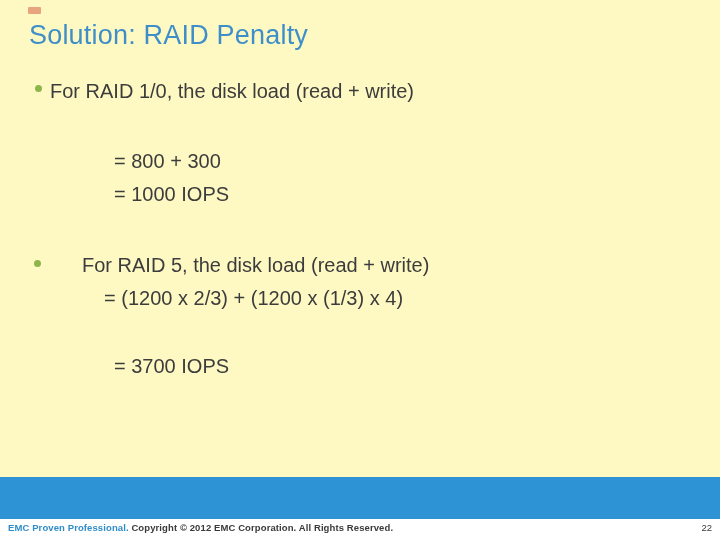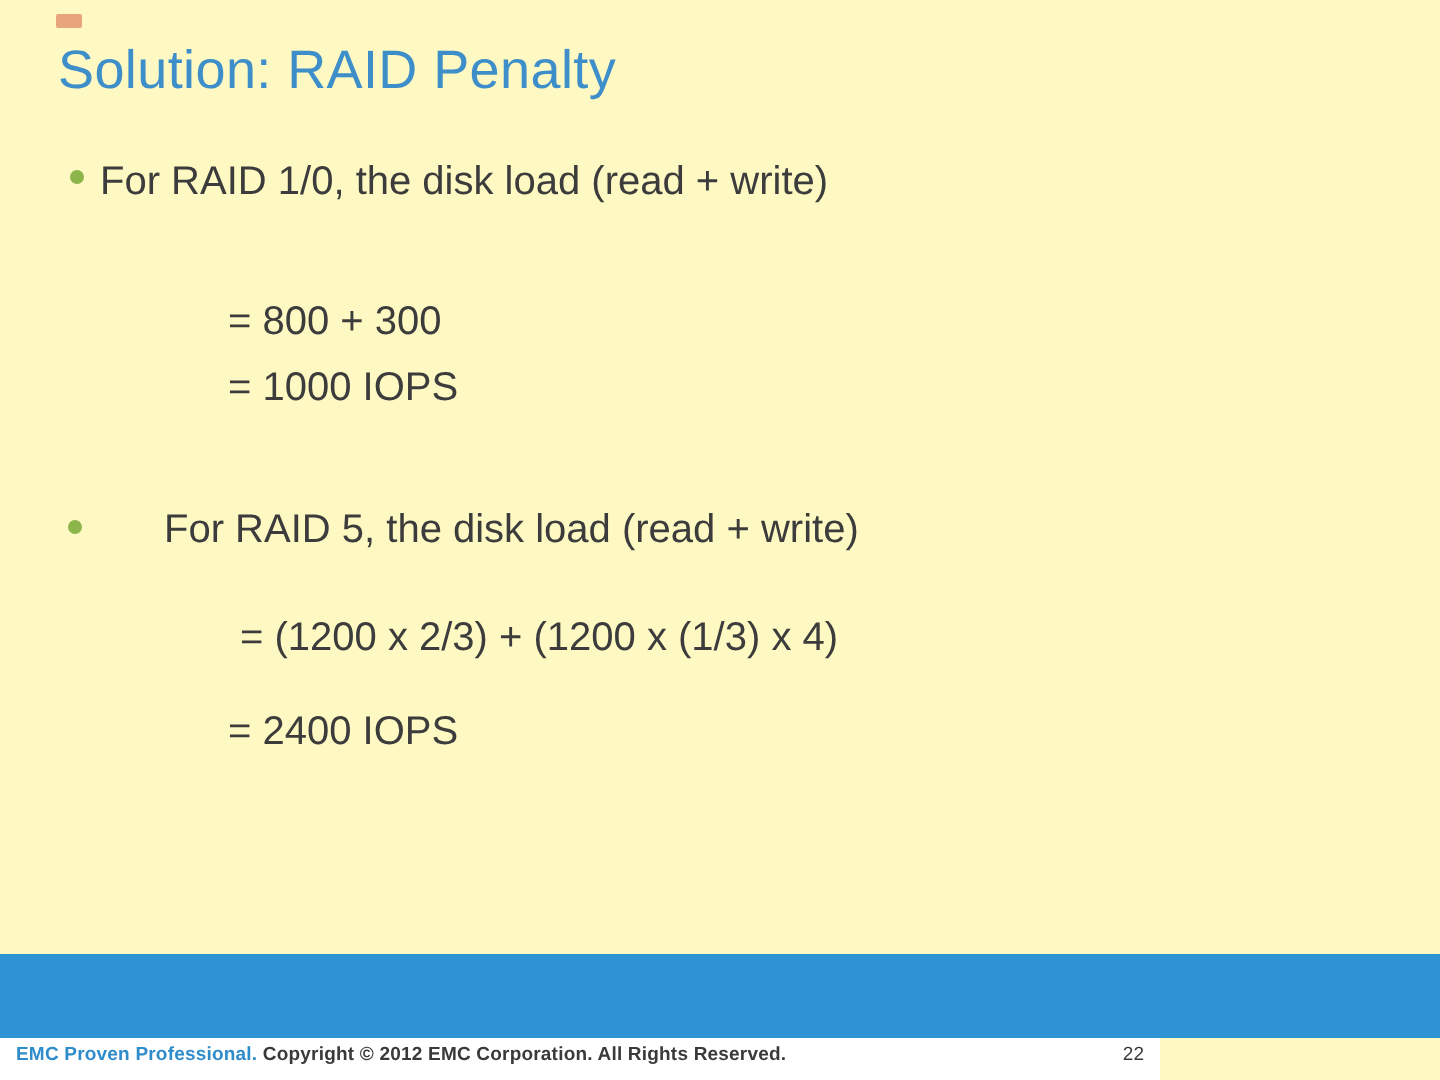--- a/index.html
+++ b/index.html
@@ -30,29 +30,29 @@
     position:absolute;margin:0;white-space:nowrap;
     font-size:20px;line-height:24px;font-weight:400;
     color:var(--body_text,#3C3C3C);
     text-align:right;
   }
   .b1-heading{left:50px;top:79px;}
   .b1-l1{left:114px;top:116px;}
   .b1-l2{left:114px;top:149px;}
   .b1-l3{left:114px;top:182px;}
   .b2-heading{left:50px;top:253px;margin-left:32px;}
-  .b2-l1{left:120px;top:286px;margin-top:21px;}
+  .b2-l1{left:104px;top:286px;}
   .b2-l2{left:114px;top:321px;}
   .b2-l3{left:114px;top:354px;}
   .bottom-bar{
     position:absolute;left:0;top:477px;width:720px;height:42px;
     background:var(--bar_blue,#2E93D5);
   }
   .footer-strip{
-    position:absolute;left:0;top:519px;width:580px;height:21px;
+    position:absolute;left:0;top:519px;width:720px;height:21px;
     background:#ffffff;
   }
   .footer-text{
     position:absolute;left:8px;top:3px;margin:0;white-space:nowrap;
     font-size:9.5px;font-weight:700;letter-spacing:0.1px;
     color:var(--footer_text,#3A3A3A);
   }
   .footer-brand{color:var(--footer_brand_blue,#2F8CCB);}
   .page-number{
     position:absolute;right:8px;top:3px;margin:0;
@@ -70,21 +70,21 @@
   <h1 class="title">Solution: RAID Penalty</h1>
 
   <span class="bullet-dot dot1"></span>
   <p class="body-line b1-heading">For RAID 1/0, the disk load (read + write)</p>
   <p class="body-line b1-l2">= 800 + 300</p>
   <p class="body-line b1-l3">= 1000 IOPS</p>
 
   <span class="bullet-dot dot2"></span>
   <p class="body-line b2-heading">For RAID 5, the disk load (read + write)</p>
   <p class="body-line b2-l1">= (1200 x 2/3) + (1200 x (1/3) x 4)</p>
-  <p class="body-line b2-l3">= 2400 IOPS</p>
+  <p class="body-line b2-l3">= 3700 IOPS</p>
 
   <div class="bottom-bar"></div>
 
   <div class="footer-strip">
     <p class="footer-text">
       <span class="footer-brand">EMC Proven Professional.</span>
       <span>Copyright © 2012 EMC Corporation. All Rights Reserved.</span>
     </p>
     <p class="page-number">22</p>
   </div>

